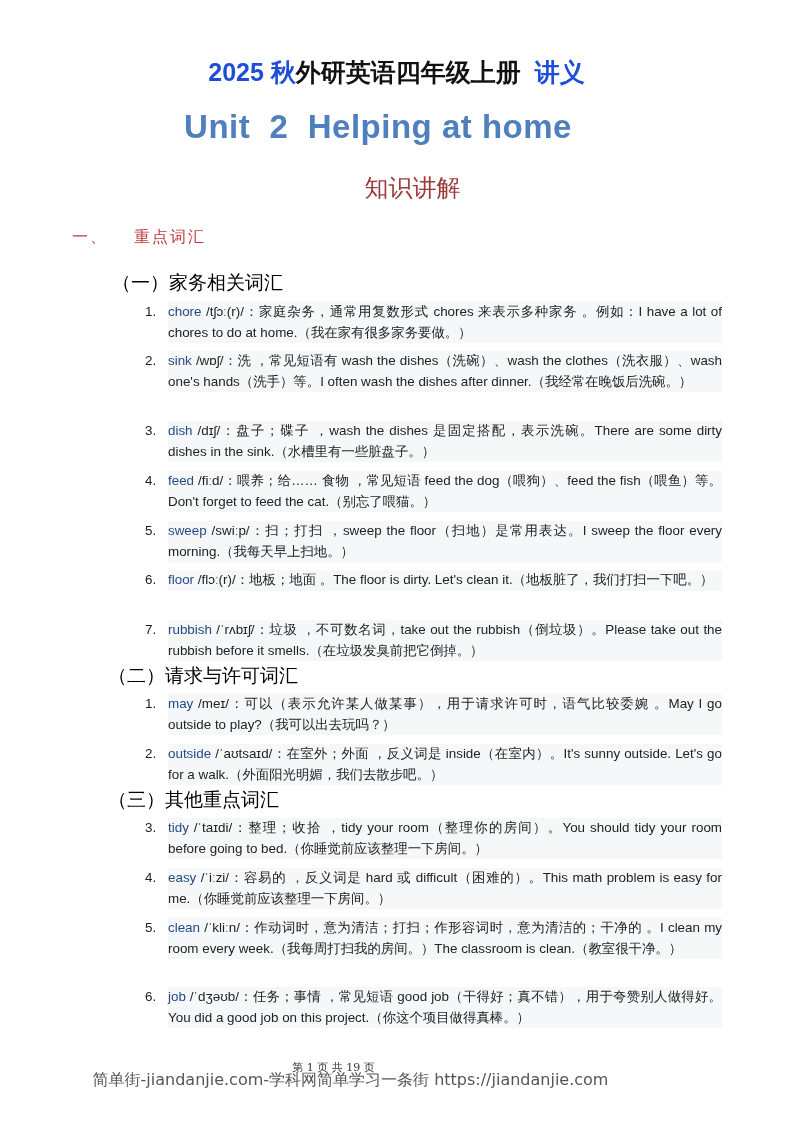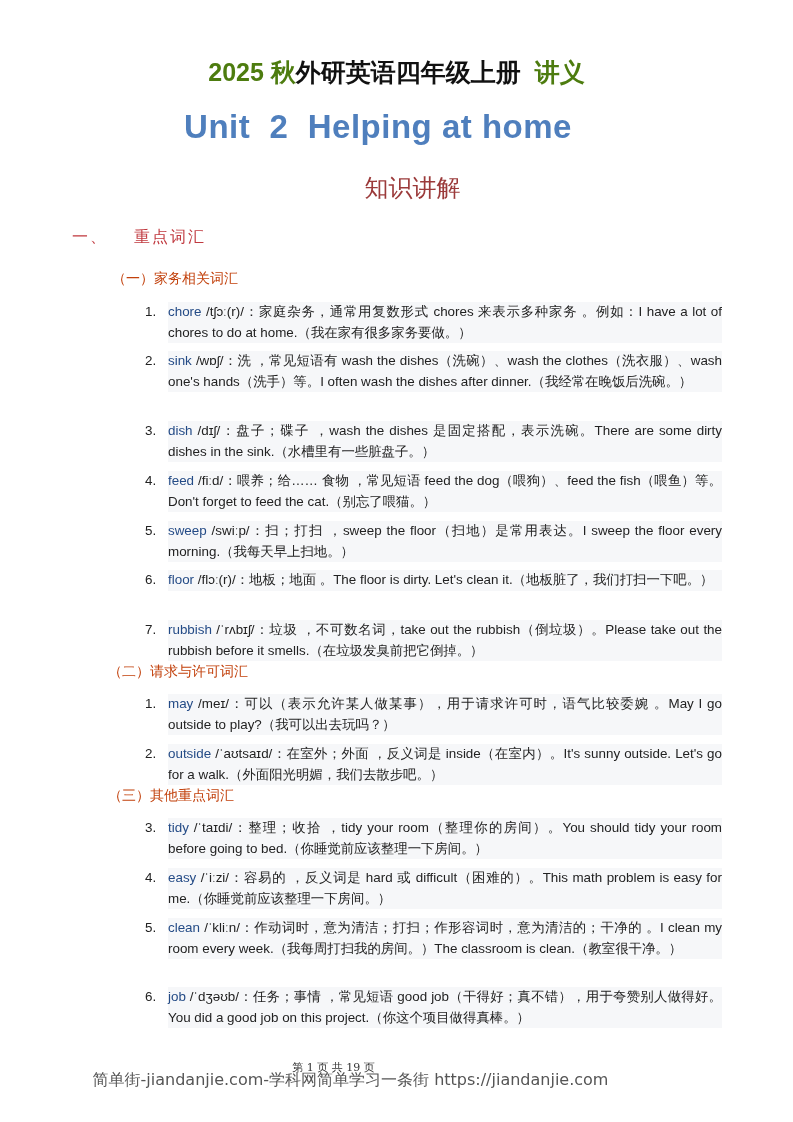--- a/index.html
+++ b/index.html
@@ -1,28 +1,28 @@
 <!DOCTYPE html>
 <html><head>
 <meta charset="utf-8">
 <style>
   html, body { margin: 0; padding: 0; background: #ffffff; }
   body { width: 793px; height: 1122px; position: relative; overflow: hidden;
          font-family: "Liberation Sans", "DejaVu Sans", sans-serif; color: #222; }
   .title { position: absolute; top: 56px; left: 0; width: 793px; text-align: center;
            font-size: 25px; font-weight: bold; letter-spacing: 0px; color: #111; }
-  .title .red { color: #4d7c0f; }
+  .title .red { color: #1d4ed8; }
   .subtitle { position: absolute; top: 108px; left: 0; width: 756px; text-align: center;
               font-size: 33px; font-weight: bold; color: #4f7fbd; letter-spacing: 0.5px; }
   .kicker { position: absolute; top: 172px; left: 0; width: 793px; text-align: center;
             font-size: 24px; color: #9b3a3a; font-family: "DejaVu Serif", serif; padding-left: 16px; }
   .h1 { position: absolute; top: 227px; left: 72px; font-size: 16px; color: #c0393f;
         font-family: "DejaVu Serif", serif; letter-spacing: 2px; }
   .h1 .num { margin-right: 26px; }
-  .h2 { position: absolute; font-size: 14px; color: #c2410c; }
+  .h2 { position: absolute; font-size: 19px; color: #000000; }
   .item { position: absolute; left: 145px; width: 577px; font-size: 13.4px; line-height: 20.5px; color: #222; }
   .item .n { position: absolute; left: 0; top: 0; width: 22px; }
   .item .body { margin-left: 23px; background: #f6f7f9; text-align: justify; }
   .item .w { color: #244b86; font-weight: normal; }
   .footer-page { position: absolute; top: 1060px; left: 0; width: 667px; text-align: center;
                  font-size: 11px; color: #333; font-family: "DejaVu Serif", serif; }
   .footer-site { position: absolute; top: 1070px; left: 0; width: 701px; text-align: center;
                  font-size: 16px; color: #555; font-family: "DejaVu Sans", sans-serif; }
 </style>
 </head>

